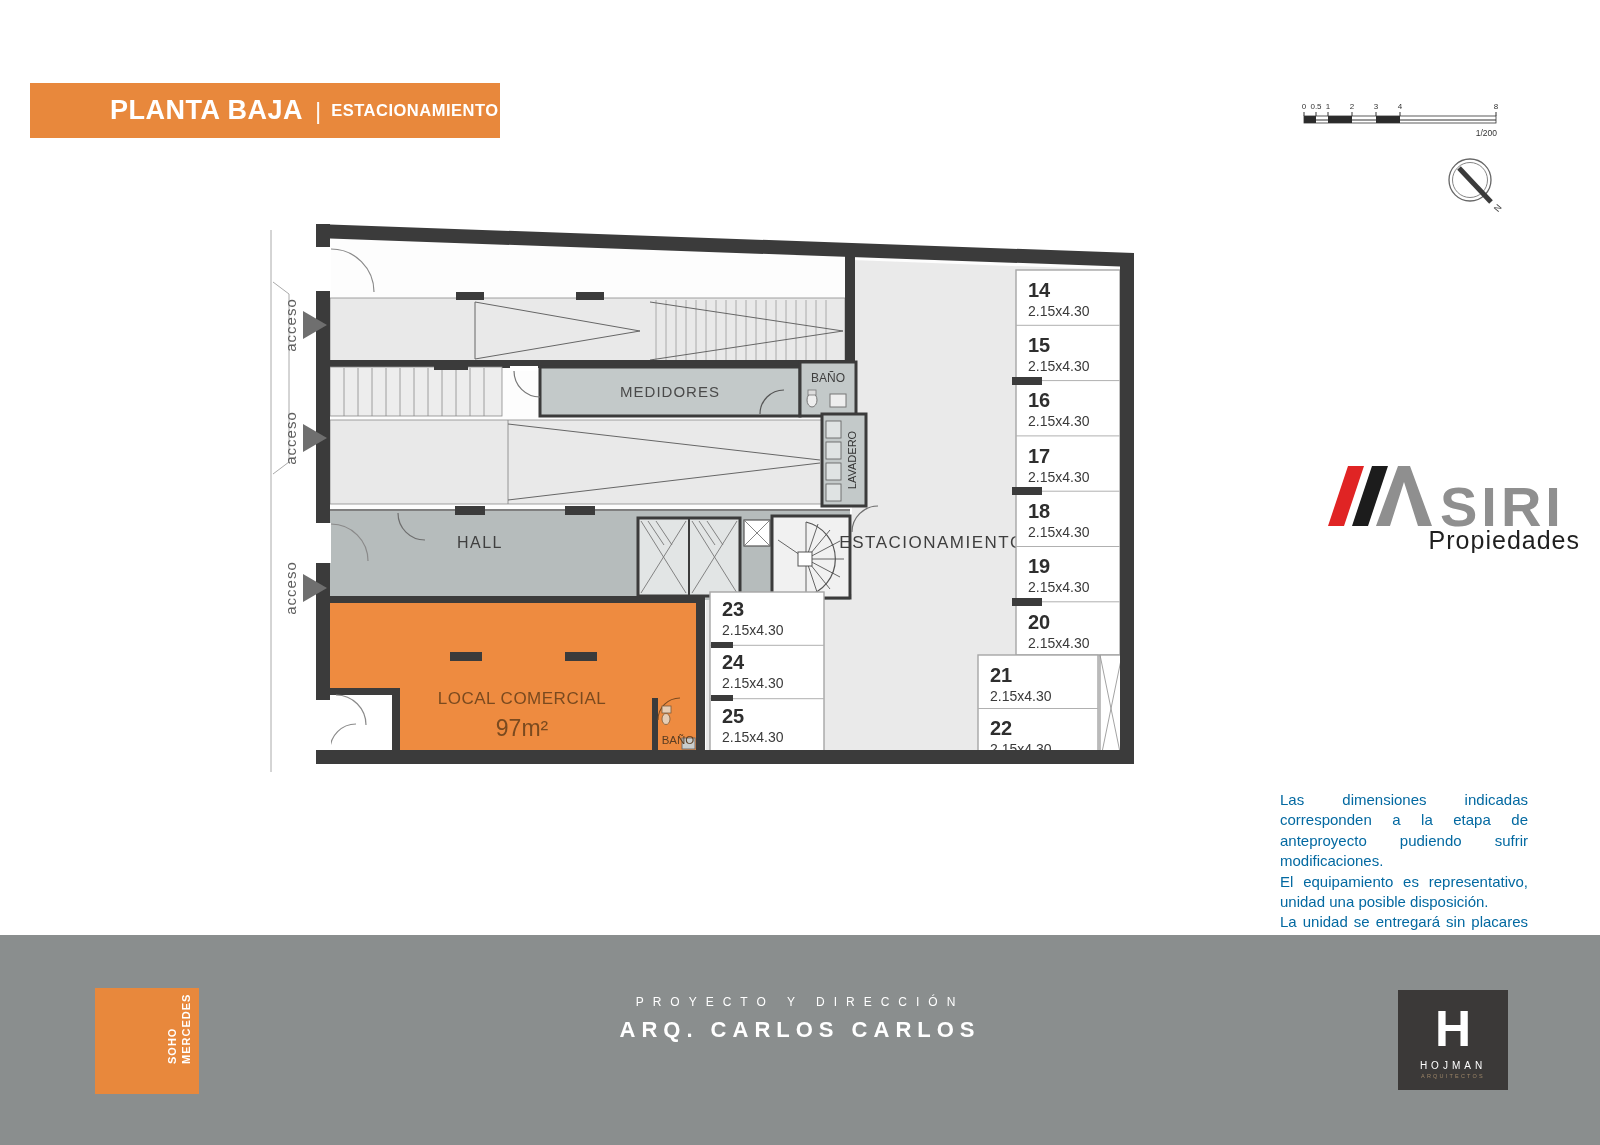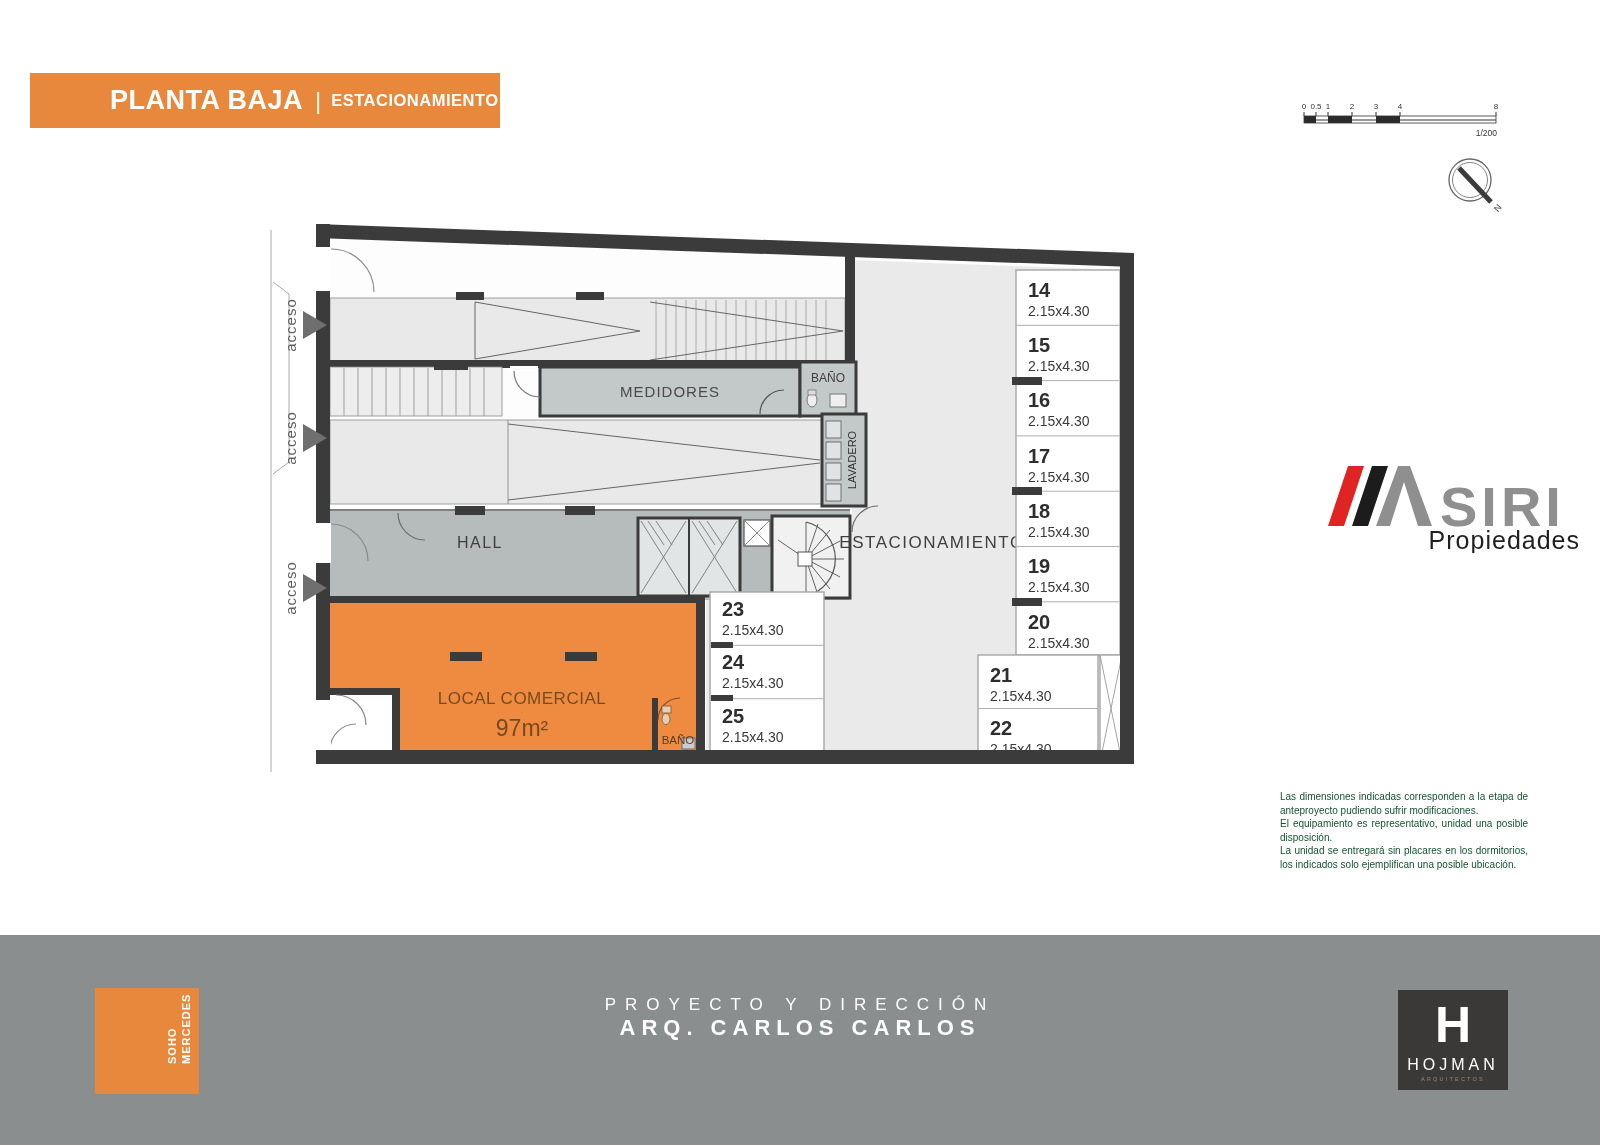--- a/index.html
+++ b/index.html
@@ -1,52 +1,52 @@
 <!DOCTYPE html>
 <html><head>
 <meta charset="utf-8">
 <style>
   html,body{margin:0;padding:0;background:#ffffff;font-family:"Liberation Sans",sans-serif;}
   #page{position:relative;width:1600px;height:1145px;background:#ffffff;overflow:hidden;}
 
   
-  .title-bar{position:absolute;left:30px;top:73px;width:470px;height:55px;background:#E8883C;
+  .title-bar{position:absolute;left:30px;top:83px;width:470px;height:55px;background:#E8883C;
              display:flex;align-items:center;padding-left:80px;box-sizing:border-box;color:#fff;}
   .title-main{font-size:27px;font-weight:600;letter-spacing:.5px;}
   .title-div{font-size:24px;font-weight:300;margin:0 10px 0 12px;opacity:.95;}
   .title-sub{font-size:16.5px;font-weight:700;letter-spacing:.5px;}
 
   
   .scalebar{position:absolute;left:1290px;top:98px;}
   .compass{position:absolute;left:1438px;top:148px;}
 
   
   .plan{position:absolute;left:255px;top:210px;}
 
   
   .brand{position:absolute;left:1318px;top:448px;}
 
   
-  .disclaimer{position:absolute;left:1280px;top:790px;width:248px;font-size:10px;line-height:1.36;
-              color:#14532d;text-align:justify;}
+  .disclaimer{position:absolute;left:1280px;top:790px;width:248px;font-size:15px;line-height:1.36;
+              color:#0369a1;text-align:justify;}
   .disclaimer p{margin:0;}
 
   
   .footer{position:absolute;left:0;top:935px;width:1600px;height:210px;background:#8A8E8E;}
   .soho{position:absolute;left:95px;top:53px;width:104px;height:106px;background:#E8883C;}
   .soho-text{position:absolute;right:6px;top:6px;height:70px;writing-mode:vertical-rl;
              transform:rotate(180deg);color:#fff;font-weight:700;font-size:11px;letter-spacing:1px;
              line-height:1.25;text-align:left;}
   .credit{position:absolute;left:0;right:0;top:60px;text-align:center;color:#fff;}
-  .credit-l1{font-size:17px;letter-spacing:9px;font-weight:400;}
+  .credit-l1{font-size:12px;letter-spacing:9px;font-weight:400;margin-bottom:8px;}
   .credit-l2{font-size:22px;letter-spacing:6px;font-weight:700;}
   .studio{position:absolute;left:1398px;top:55px;width:110px;height:100px;background:#3B3938;
           display:flex;flex-direction:column;align-items:center;justify-content:center;color:#fff;}
   .studio-h{font-size:50px;font-weight:700;line-height:1;margin-top:2px;}
-  .studio-name{font-size:16px;letter-spacing:4px;margin-top:6px;}
+  .studio-name{font-size:10px;letter-spacing:4px;margin-top:6px;}
   .studio-sub{font-size:5.5px;letter-spacing:2.2px;color:#9d8668;margin-top:2px;}
 
   svg text{font-family:"Liberation Sans",sans-serif;}
 </style>
 </head>
 <body>
 
 <div id="page">
 
   <div class="title-bar">

